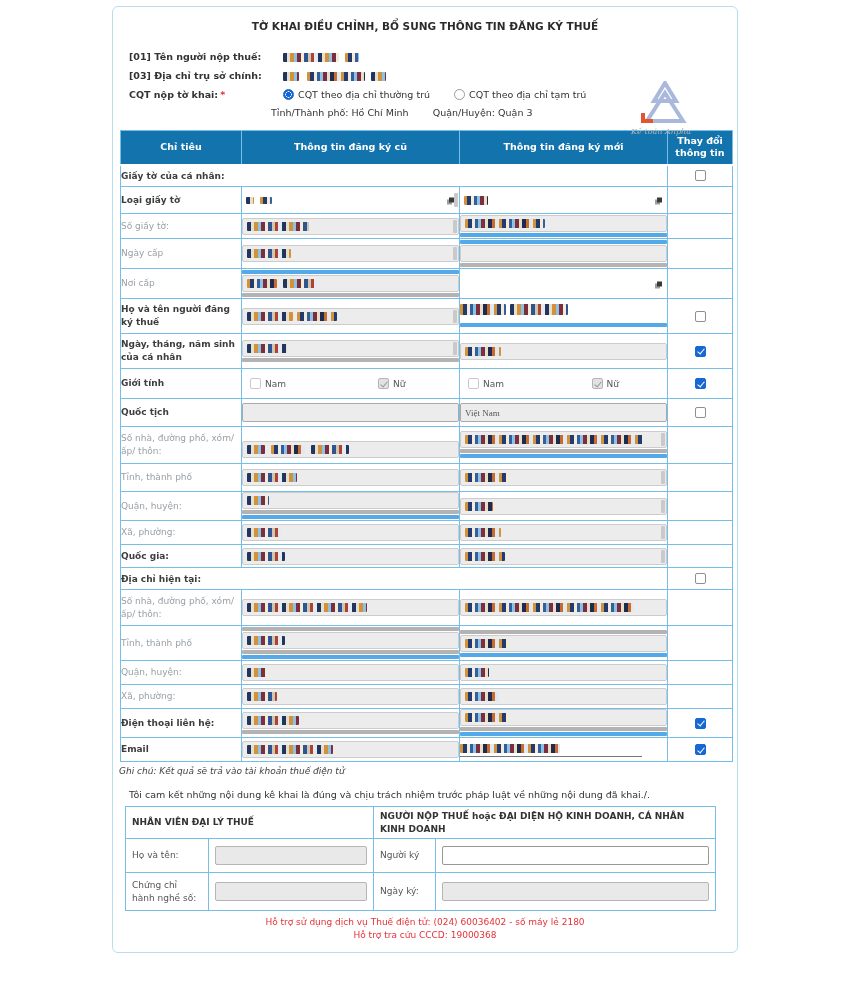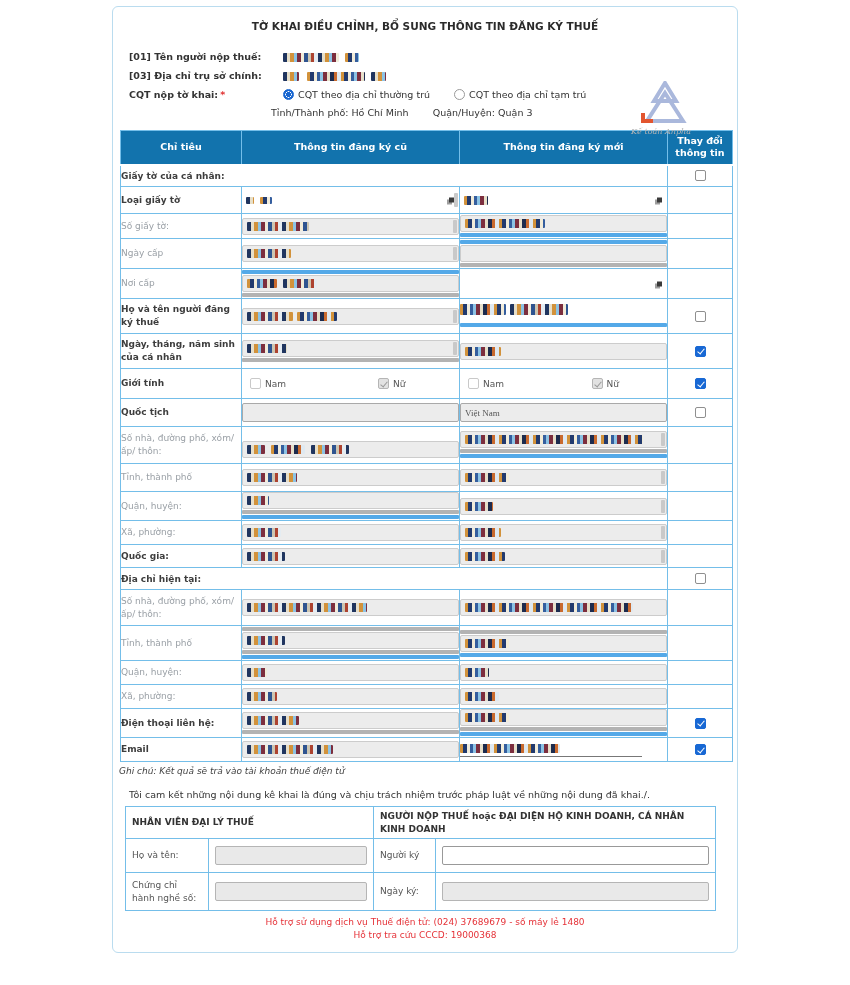--- a/index.html
+++ b/index.html
@@ -468,16 +468,16 @@
             <div class="sinp"></div>
           </td>
       <td>Ngày ký:</td>
       <td>
             <div class="sinp"></div>
           </td>
     </tr>
   </tbody>
     </table>
 
-  <div class="support first">Hỗ trợ sử dụng dịch vụ Thuế điện tử: (024) 37689679 - số máy lẻ 1480</div>
+  <div class="support first">Hỗ trợ sử dụng dịch vụ Thuế điện tử: (024) 60036402 - số máy lẻ 2180</div>
   <div class="support">Hỗ trợ tra cứu CCCD: 19000368</div>
 
 </div>
 
 </body></html>

